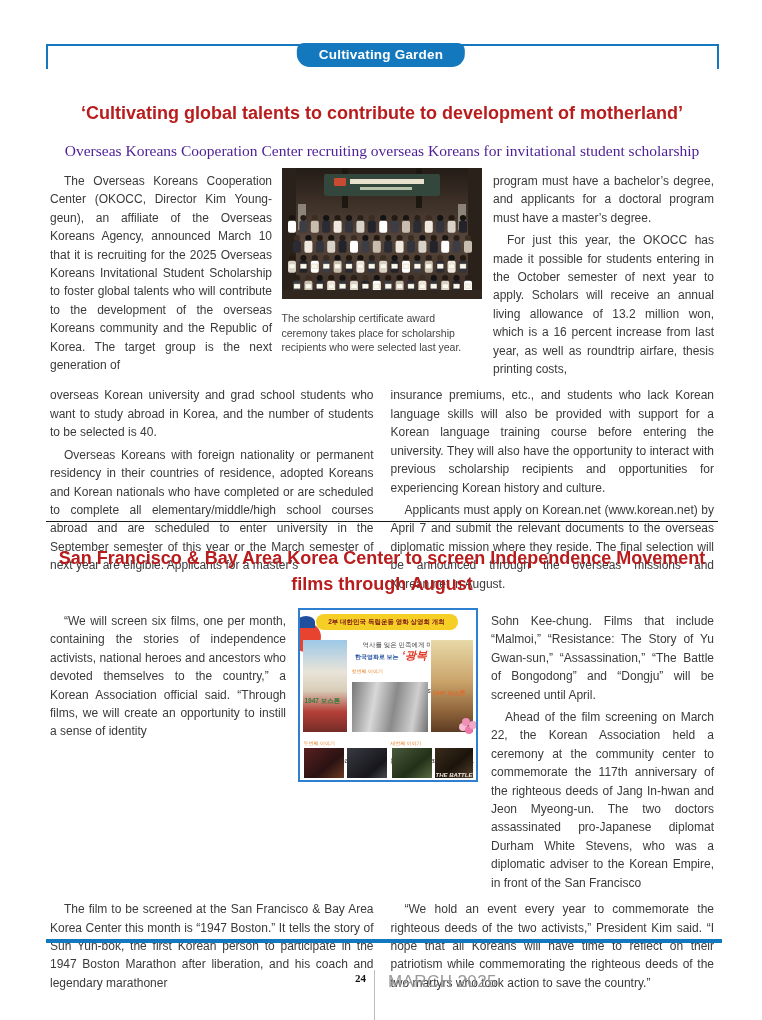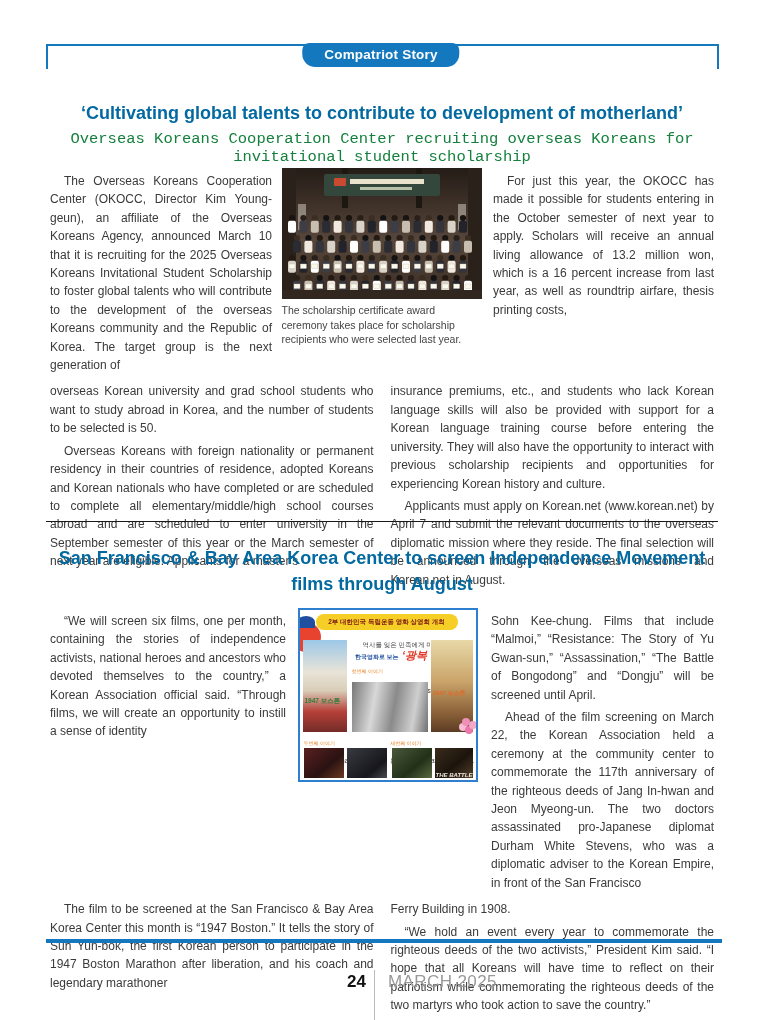--- a/index.html
+++ b/index.html
@@ -11,41 +11,41 @@
   
   .frame-top{position:absolute;left:46px;top:44px;width:669px;height:23px;
     border-top:2px solid #1478be;border-left:2px solid #1478be;border-right:2px solid #1478be;}
   .section-badge{
     position:absolute;left:50%;top:43px;transform:translateX(-50%);
     background:#1478be;color:#fff;font-weight:bold;font-size:13.5px;
     padding:4px 22px 5px;border-radius:7px 7px 13px 13px;letter-spacing:.2px;
   }
   .a-title{
     position:absolute;left:46px;width:672px;text-align:center;
-    color:#0369a1;font-weight:bold;font-size:18px;line-height:26px;margin:0;
+    color:#b91c1c;font-weight:bold;font-size:18px;line-height:26px;margin:0;
   }
   .a1-title{top:100px;}
   .a1-subtitle{
-    position:absolute;left:46px;top:130px;width:672px;text-align:center;
-    font-family:Liberation Mono, monospace;font-size:15.5px;color:#15803d;
+    position:absolute;left:46px;top:142px;width:672px;text-align:center;
+    font-family:Liberation Serif, serif;font-size:15.5px;color:#4c1d95;
   }
   .body-block{position:absolute;left:46px;width:672px;font-size:12px;line-height:18.4px;color:#3a3a3a;}
   .a1-body{top:168px;}
   .row{display:flex;justify-content:space-between;align-items:flex-start;}
   .row-wide{display:flex;gap:9px;margin-top:0px;}
   .row-wide > div{flex:1;}
   .col{text-align:justify;}
   .para{margin:4px;text-align:justify;}
   .para.indent{text-indent:14px;}
   .a1-col-left{width:230px;}
   .a1-col-right{width:229px;}
   .a2-col-left{width:244px;}
   .a2-col-right{width:231px;}
   figure{margin:0;}
-  .fig-caption{font-size:10.5px;line-height:14.5px;color:#444;margin-top:4px;text-align:left;text-indent:0;}
+  .fig-caption{font-size:10.5px;line-height:14.5px;color:#444;margin-top:12px;text-align:left;text-indent:0;}
   .photo-wrap{width:202px;}
   .photo{width:200px;height:131px;display:block;background:#2d241d;}
   .divider{position:absolute;left:46px;top:521px;width:672px;height:1px;background:#1a1a1a;}
   .a2-title{top:545px;}
   .a2-body{top:608px;}
   
   .poster-wrap{width:182px;}
   .poster{width:176px;height:170px;border:2px solid #2e7fd0;background:#fff;position:relative;overflow:hidden;}
   .poster-banner{position:absolute;top:4px;left:16px;width:142px;height:16px;background:#f6cf26;
     border-radius:8px;color:#7a1414;font-weight:bold;font-size:6.5px;line-height:16px;text-align:center;
@@ -79,29 +79,29 @@
   .bt1{left:4px;background:linear-gradient(140deg,#5a2020 0%,#2a1212 60%,#6a3a22 100%);}
   .bt2{left:47px;background:linear-gradient(140deg,#3a3a42 0%,#16161c 70%,#4a4a52 100%);}
   .bt3{left:92px;background:linear-gradient(140deg,#4a5a3a 0%,#223018 60%,#5a6a42 100%);}
   .bt4{left:135px;width:38px;background:linear-gradient(140deg,#3a2c1c 0%,#1c140c 55%,#54402a 100%);}
   .bt4 .t{position:absolute;left:1px;top:18px;font-size:6px;font-style:italic;font-weight:bold;color:#e8e4da;white-space:nowrap;}
   .flower{position:absolute;right:6px;top:108px;width:8px;height:8px;border-radius:50%;background:#f090b8;
     box-shadow:7px 3px 0 0 #f4a8c8, 3px 8px 0 0 #ec78aa, -3px 5px 0 0 #f8bcd4;}
   
   .bottom-rule{position:absolute;left:46px;top:939px;width:676px;height:4px;background:#1478be;}
   .footer{position:absolute;left:0;top:970px;width:762px;height:50px;}
-  .footer .num{position:absolute;right:396px;top:2px;font-size:17px;font-weight:bold;color:#111;}
+  .footer .num{position:absolute;right:396px;top:2px;font-size:11px;font-weight:bold;color:#111;font-family:Liberation Serif, serif;}
   .footer .vline{position:absolute;left:374px;top:0;width:1px;height:50px;background:#bbb;}
   .footer .issue{position:absolute;left:388px;top:2px;font-size:17px;color:#999;letter-spacing:.4px;}
 </style>
 </head>
 <body>
 
 <div class="frame-top"></div>
-<div class="section-badge">Compatriot Story</div>
+<div class="section-badge">Cultivating Garden</div>
 
 <h1 class="a-title a1-title">‘Cultivating global talents to contribute to development of motherland’</h1>
 <div class="a1-subtitle">Overseas Koreans Cooperation Center recruiting overseas Koreans for invitational student scholarship</div>
 
 <div class="body-block a1-body">
   <div class="row">
     <div class="col a1-col-left">
         <p class="para indent">The Overseas Koreans Cooperation Center (OKOCC, Director Kim Young-geun), an affiliate of the Overseas Koreans Agency, announced March 10 that it is recruiting for the 2025 Overseas Koreans Invitational Student Scholarship to foster global talents who will contribute to the development of the overseas Koreans community and the Republic of Korea. The target group is the next generation of</p>
       </div>
     <figure class="photo-wrap">
@@ -284,26 +284,27 @@
             <rect x="171.6" y="116" width="6" height="4.5" fill="#fbf8ee" stroke="#c9c2ae" stroke-width="0.4"></rect>
             <circle cx="186" cy="110" r="3.1" fill="#2a201a"></circle>
             <rect x="182" y="112.8" width="8" height="12" rx="2" fill="#ffffff"></rect>
             <rect x="183" y="116" width="6" height="4.5" fill="#fbf8ee" stroke="#c9c2ae" stroke-width="0.4"></rect>
           </g>
         <rect x="0" y="122" width="200" height="9" fill="#32271e"></rect>
       </svg>
       <figcaption class="fig-caption">The scholarship certificate award ceremony takes place for scholarship recipients who were selected last year.</figcaption>
     </figure>
     <div class="col a1-col-right">
+        <p class="para">program must have a bachelor’s degree, and applicants for a doctoral program must have a master’s degree.</p>
         <p class="para indent">For just this year, the OKOCC has made it possible for students entering in the October semester of next year to apply. Scholars will receive an annual living allowance of 13.2 million won, which is a 16 percent increase from last year, as well as roundtrip airfare, thesis printing costs,</p>
       </div>
   </div>
   <div class="row-wide">
     <div class="col">
-        <p class="para">overseas Korean university and grad school students who want to study abroad in Korea, and the number of students to be selected is 50.</p>
+        <p class="para">overseas Korean university and grad school students who want to study abroad in Korea, and the number of students to be selected is 40.</p>
         <p class="para indent">Overseas Koreans with foreign nationality or permanent residency in their countries of residence, adopted Koreans and Korean nationals who have completed or are scheduled to complete all elementary/middle/high school courses abroad and are scheduled to enter university in the September semester of this year or the March semester of next year are eligible. Applicants for a master’s</p>
       </div>
     <div class="col">
         <p class="para">insurance premiums, etc., and students who lack Korean language skills will also be provided with support for a Korean language training course before entering the university. They will also have the opportunity to interact with previous scholarship recipients and opportunities for experiencing Korean history and culture.</p>
         <p class="para indent">Applicants must apply on Korean.net (www.korean.net) by April 7 and submit the relevant documents to the overseas diplomatic mission where they reside. The final selection will be announced through the overseas missions and Korean.net in August.</p>
       </div>
   </div>
 </div>
 
 <div class="divider"></div>
@@ -357,21 +358,20 @@
     <div class="col a2-col-right">
         <p class="para">Sohn Kee-chung. Films that include “Malmoi,” “Resistance: The Story of Yu Gwan-sun,” “Assassination,” “The Battle of Bongodong” and “Dongju” will be screened until April.</p>
         <p class="para indent">Ahead of the film screening on March 22, the Korean Association held a ceremony at the community center to commemorate the 117th anniversary of the righteous deeds of Jang In-hwan and Jeon Myeong-un. The two doctors assassinated pro-Japanese diplomat Durham White Stevens, who was a diplomatic adviser to the Korean Empire, in front of the San Francisco</p>
       </div>
   </div>
   <div class="row-wide">
     <div class="col">
         <p class="para indent">The film to be screened at the San Francisco &amp; Bay Area Korea Center this month is “1947 Boston.” It tells the story of Suh Yun-bok, the first Korean person to participate in the 1947 Boston Marathon after liberation, and his coach and legendary marathoner</p>
       </div>
     <div class="col">
-        <p class="para">Ferry Building in 1908.</p>
         <p class="para indent">“We hold an event every year to commemorate the righteous deeds of the two activists,” President Kim said. “I hope that all Koreans will have time to reflect on their patriotism while commemorating the righteous deeds of the two martyrs who took action to save the country.”</p>
       </div>
   </div>
 </div>
 
 <div class="bottom-rule"></div>
 
 <div class="footer">
   <span class="num">24</span>
   <span class="vline"></span>

